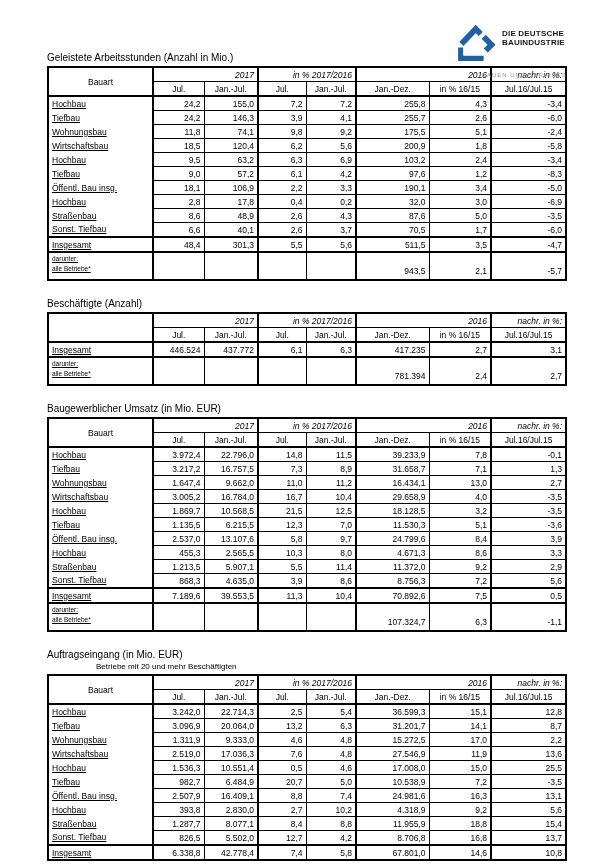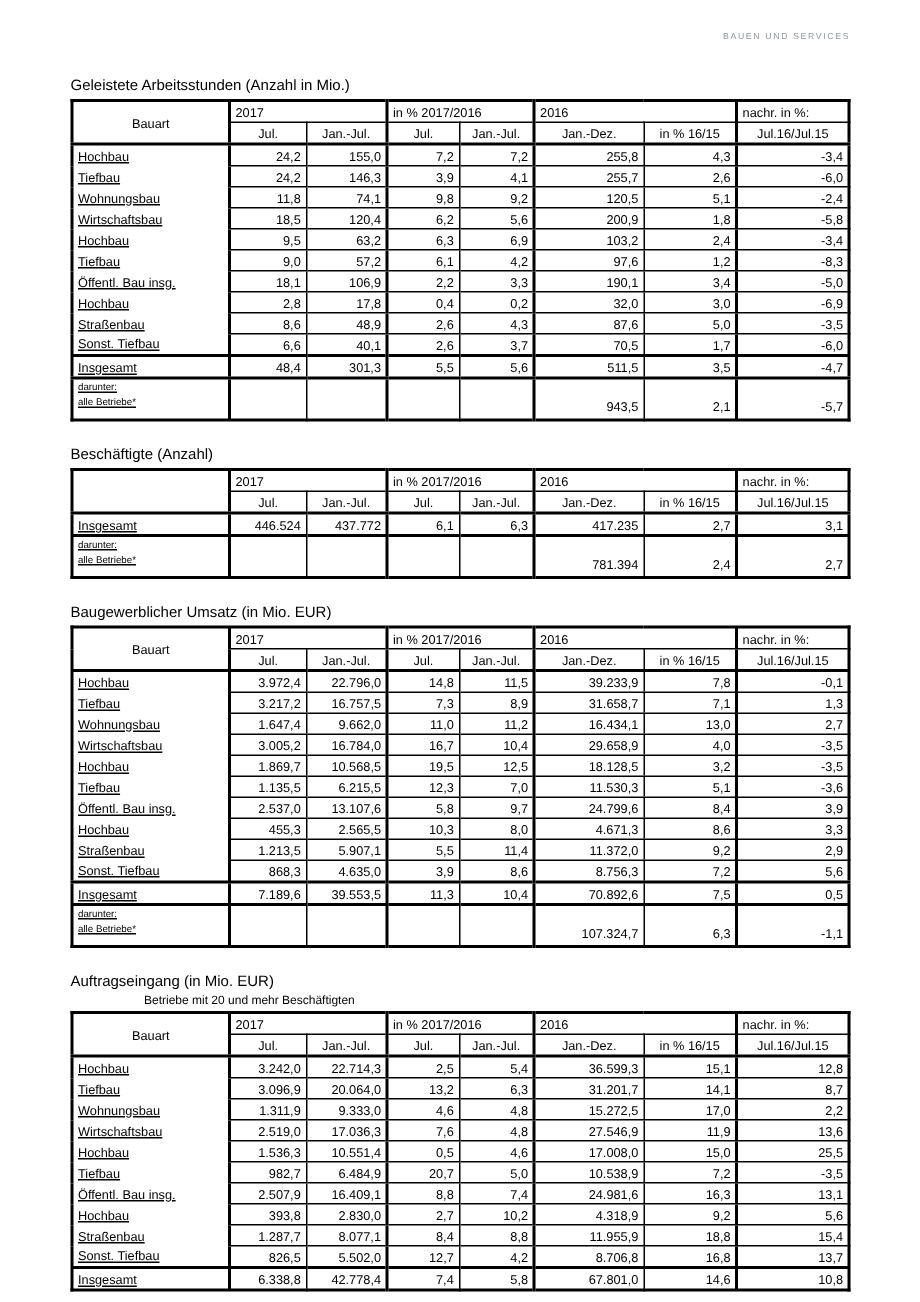--- a/index.html
+++ b/index.html
@@ -20,40 +20,53 @@
   
   .section{margin-top:17px;}
   .section:first-of-type{margin-top:28px;}
   .tbl-title{font-size:10px;font-weight:normal;margin:0 0 3px 0;}
   .tbl-subtitle{font-size:8px;margin:-1px 0 3px 1px;padding-left:48px;}
   table.stats{border-collapse:collapse;table-layout:fixed;border:2px solid #000;width:518px;}
   table.stats th,table.stats td{
     font-size:8.5px;font-weight:normal;height:13px;line-height:12px;
     padding:0 3px;white-space:nowrap;overflow:hidden;vertical-align:middle;
   }
-  th.group{text-align:left;border-bottom:1px solid #000;}
+  th.group{text-align:right;border-bottom:1px solid #000;font-style:italic;}
   tr.sub th{text-align:center;}
   tr.sub th,tr.sub .labcell{border-bottom:2px solid #000;}
   th.labcell{text-align:center;vertical-align:middle;border-bottom:2px solid #000;}
   td.lab{text-align:left;text-decoration:underline;}
   td.ind{padding-left:13px;}
   td.val{text-align:right;padding-right:4px;border-bottom:1px solid #000;}
   .bL2{border-left:2px solid #000;}
   .bL1{border-left:1px solid #000;}
   tr.total td{border-top:2px solid #000;}
   tr.total.closed td{border-bottom:2px solid #000;}
   tr.darunter td{height:24px;border-bottom:0;}
   tr.darunter td.lab{vertical-align:top;}
   tr.darunter td.val{vertical-align:bottom;padding-bottom:2px;}
   .small-lab{font-size:6.5px;line-height:8px;padding-top:2px;}
 </style>
 </head>
 <body>
 
 <div class="logo">
+  <div class="logo-top">
+    <span class="logo-icon">
+      <svg width="46" height="46" viewBox="0 0 64 56">
+        <path d="M13 28 L33 7 L40 14" fill="none" stroke="#1f61a9" stroke-width="8"></path>
+        <path d="M44 18 L55 29 L47 37" fill="none" stroke="#1f61a9" stroke-width="8"></path>
+        <path d="M12 33 L12 48 L44 48" fill="none" stroke="#1f61a9" stroke-width="7"></path>
+      </svg>
+    </span>
+    <span class="logo-words">
+      <div class="logo-l1" style="color:#16161f">DIE DEUTSCHE</div>
+      <div class="logo-l2" style="color:#16161f">BAUINDUSTRIE</div>
+    </span>
+  </div>
   <div class="logo-l3" style="color:#92979c">BAUEN UND SERVICES</div>
 </div>
 
 <div class="content">
   <div id="doc">
       <div class="section">
         <div class="tbl-title">Geleistete Arbeitsstunden (Anzahl in Mio.)</div>
         <table class="stats">
           <colgroup>
             <col style="width: 105px;">
@@ -103,21 +116,21 @@
               <td class="val bL2">255,7</td>
               <td class="val bL1">2,6</td>
               <td class="val bL2">-6,0</td>
             </tr>
             <tr class="datarow">
               <td class="lab">Wohnungsbau</td>
               <td class="val bL2">11,8</td>
               <td class="val bL1">74,1</td>
               <td class="val bL2">9,8</td>
               <td class="val bL1">9,2</td>
-              <td class="val bL2">120,5</td>
+              <td class="val bL2">175,5</td>
               <td class="val bL1">5,1</td>
               <td class="val bL2">-2,4</td>
             </tr>
             <tr class="datarow">
               <td class="lab">Wirtschaftsbau</td>
               <td class="val bL2">18,5</td>
               <td class="val bL1">120,4</td>
               <td class="val bL2">6,2</td>
               <td class="val bL1">5,6</td>
               <td class="val bL2">200,9</td>
@@ -337,21 +350,21 @@
               <td class="val bL2">16,7</td>
               <td class="val bL1">10,4</td>
               <td class="val bL2">29.658,9</td>
               <td class="val bL1">4,0</td>
               <td class="val bL2">-3,5</td>
             </tr>
             <tr class="datarow">
               <td class="lab ind">Hochbau</td>
               <td class="val bL2">1.869,7</td>
               <td class="val bL1">10.568,5</td>
-              <td class="val bL2">19,5</td>
+              <td class="val bL2">21,5</td>
               <td class="val bL1">12,5</td>
               <td class="val bL2">18.128,5</td>
               <td class="val bL1">3,2</td>
               <td class="val bL2">-3,5</td>
             </tr>
             <tr class="datarow">
               <td class="lab ind">Tiefbau</td>
               <td class="val bL2">1.135,5</td>
               <td class="val bL1">6.215,5</td>
               <td class="val bL2">12,3</td>

